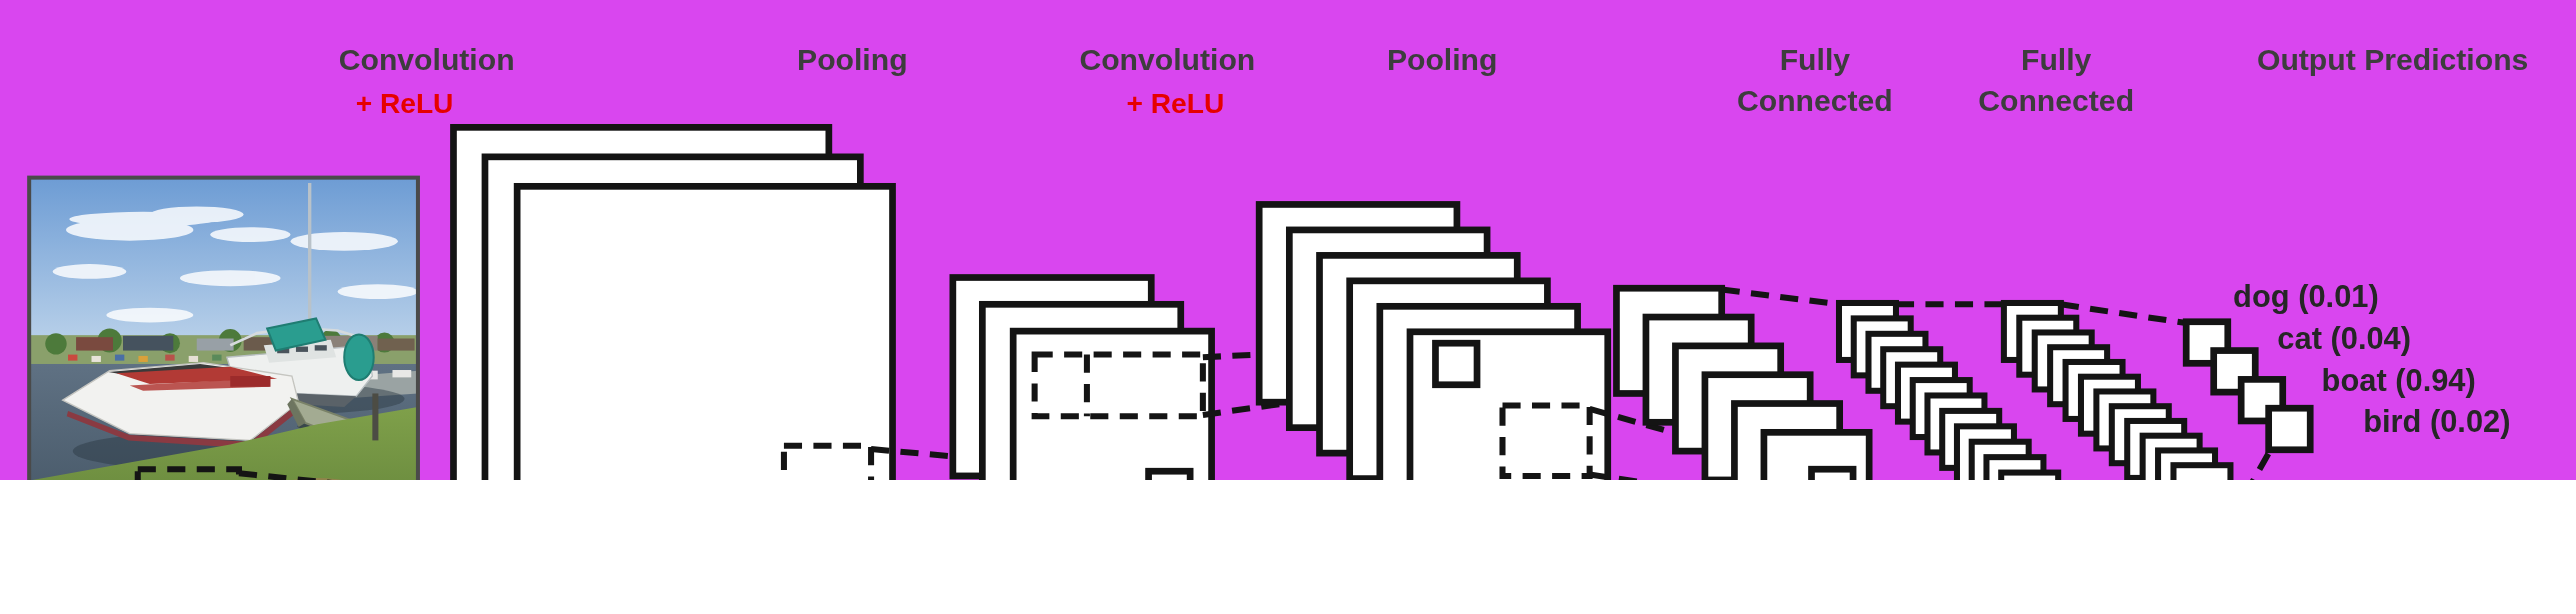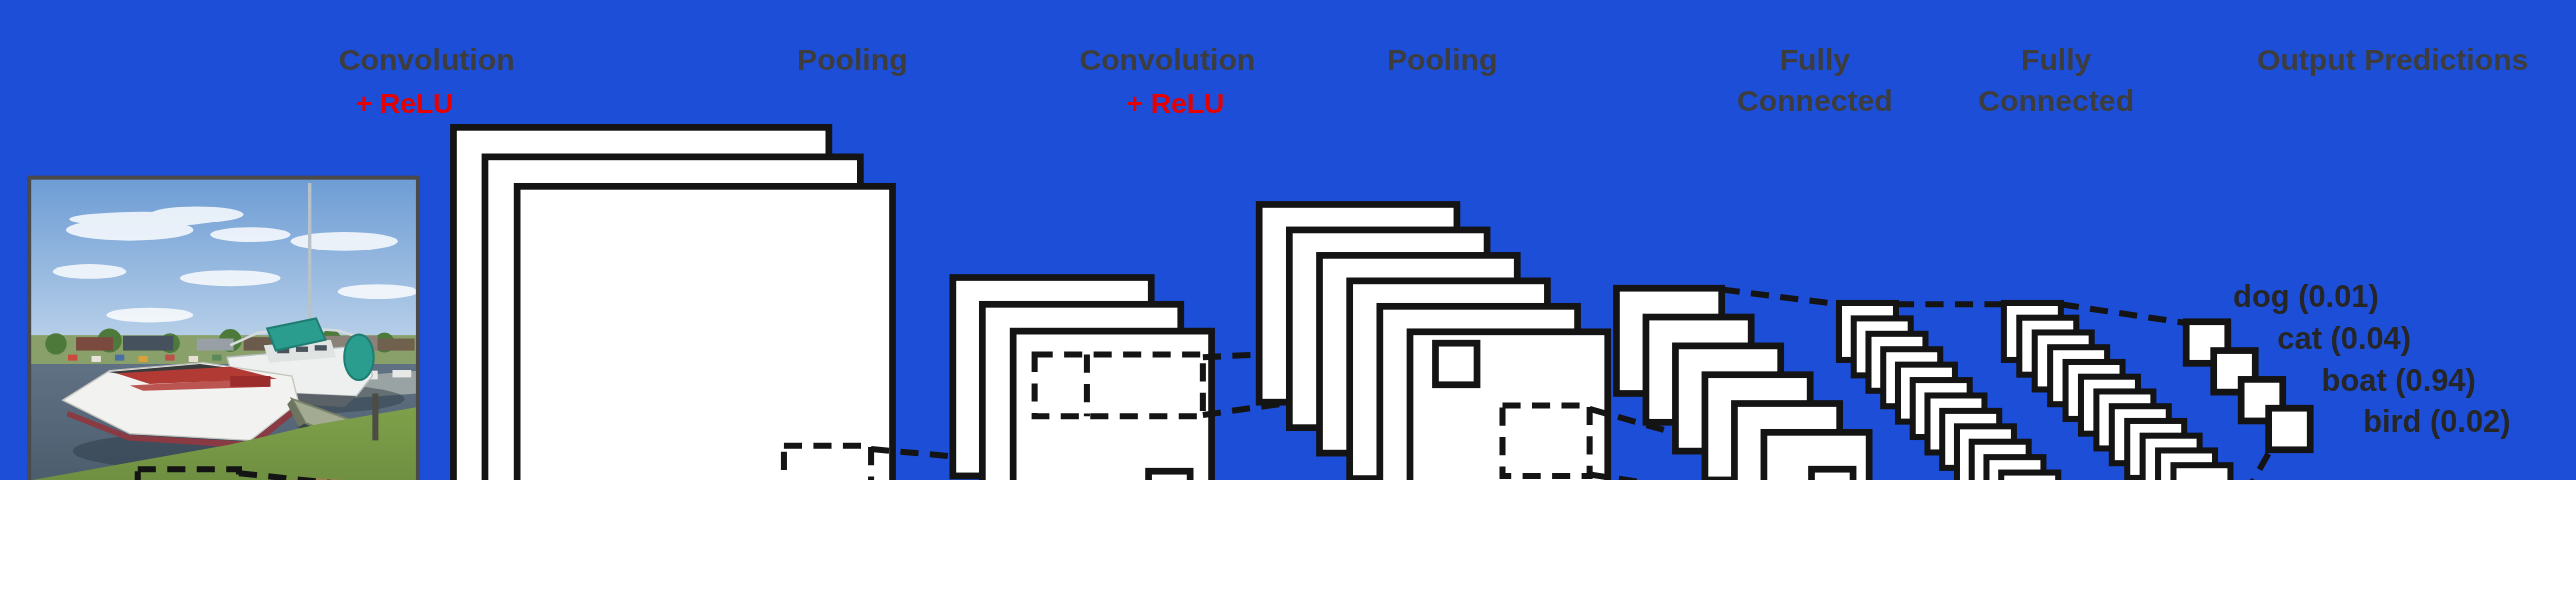--- a/index.html
+++ b/index.html
@@ -1,16 +1,16 @@
 <!DOCTYPE html>
 <html style="font-size:10.7px"><head>
 <meta charset="utf-8">
 <style>
   html,body{margin:0;padding:0;background:#ffffff;}
-  .canvas{position:relative;width:2576px;height:480px;background:#1d4ed8;overflow:hidden;}
+  .canvas{position:relative;width:2576px;height:480px;background:#d946ef;overflow:hidden;}
   svg{display:block;}
   .stage-label{font-family:"Liberation Sans",sans-serif;font-size:45px;fill:#3d3d3d;font-weight:600;}
   .relu-label{font-family:"Liberation Sans",sans-serif;font-size:42px;fill:#e60000;font-weight:700;}
   .pred-label{font-family:"Liberation Sans",sans-serif;font-size:46px;fill:#262626;font-weight:600;}
   .fmap{fill:#ffffff;stroke:#141414;stroke-width:10;}
   .fmap-sm{fill:#ffffff;stroke:#141414;stroke-width:9;}
   .unit{fill:#ffffff;stroke:#141414;stroke-width:10;}
   .dashed{fill:none;stroke:#141414;stroke-width:9;stroke-dasharray:27 17;}
   .conn{fill:none;stroke:#141414;stroke-width:9;stroke-dasharray:27 17;}
 </style>

